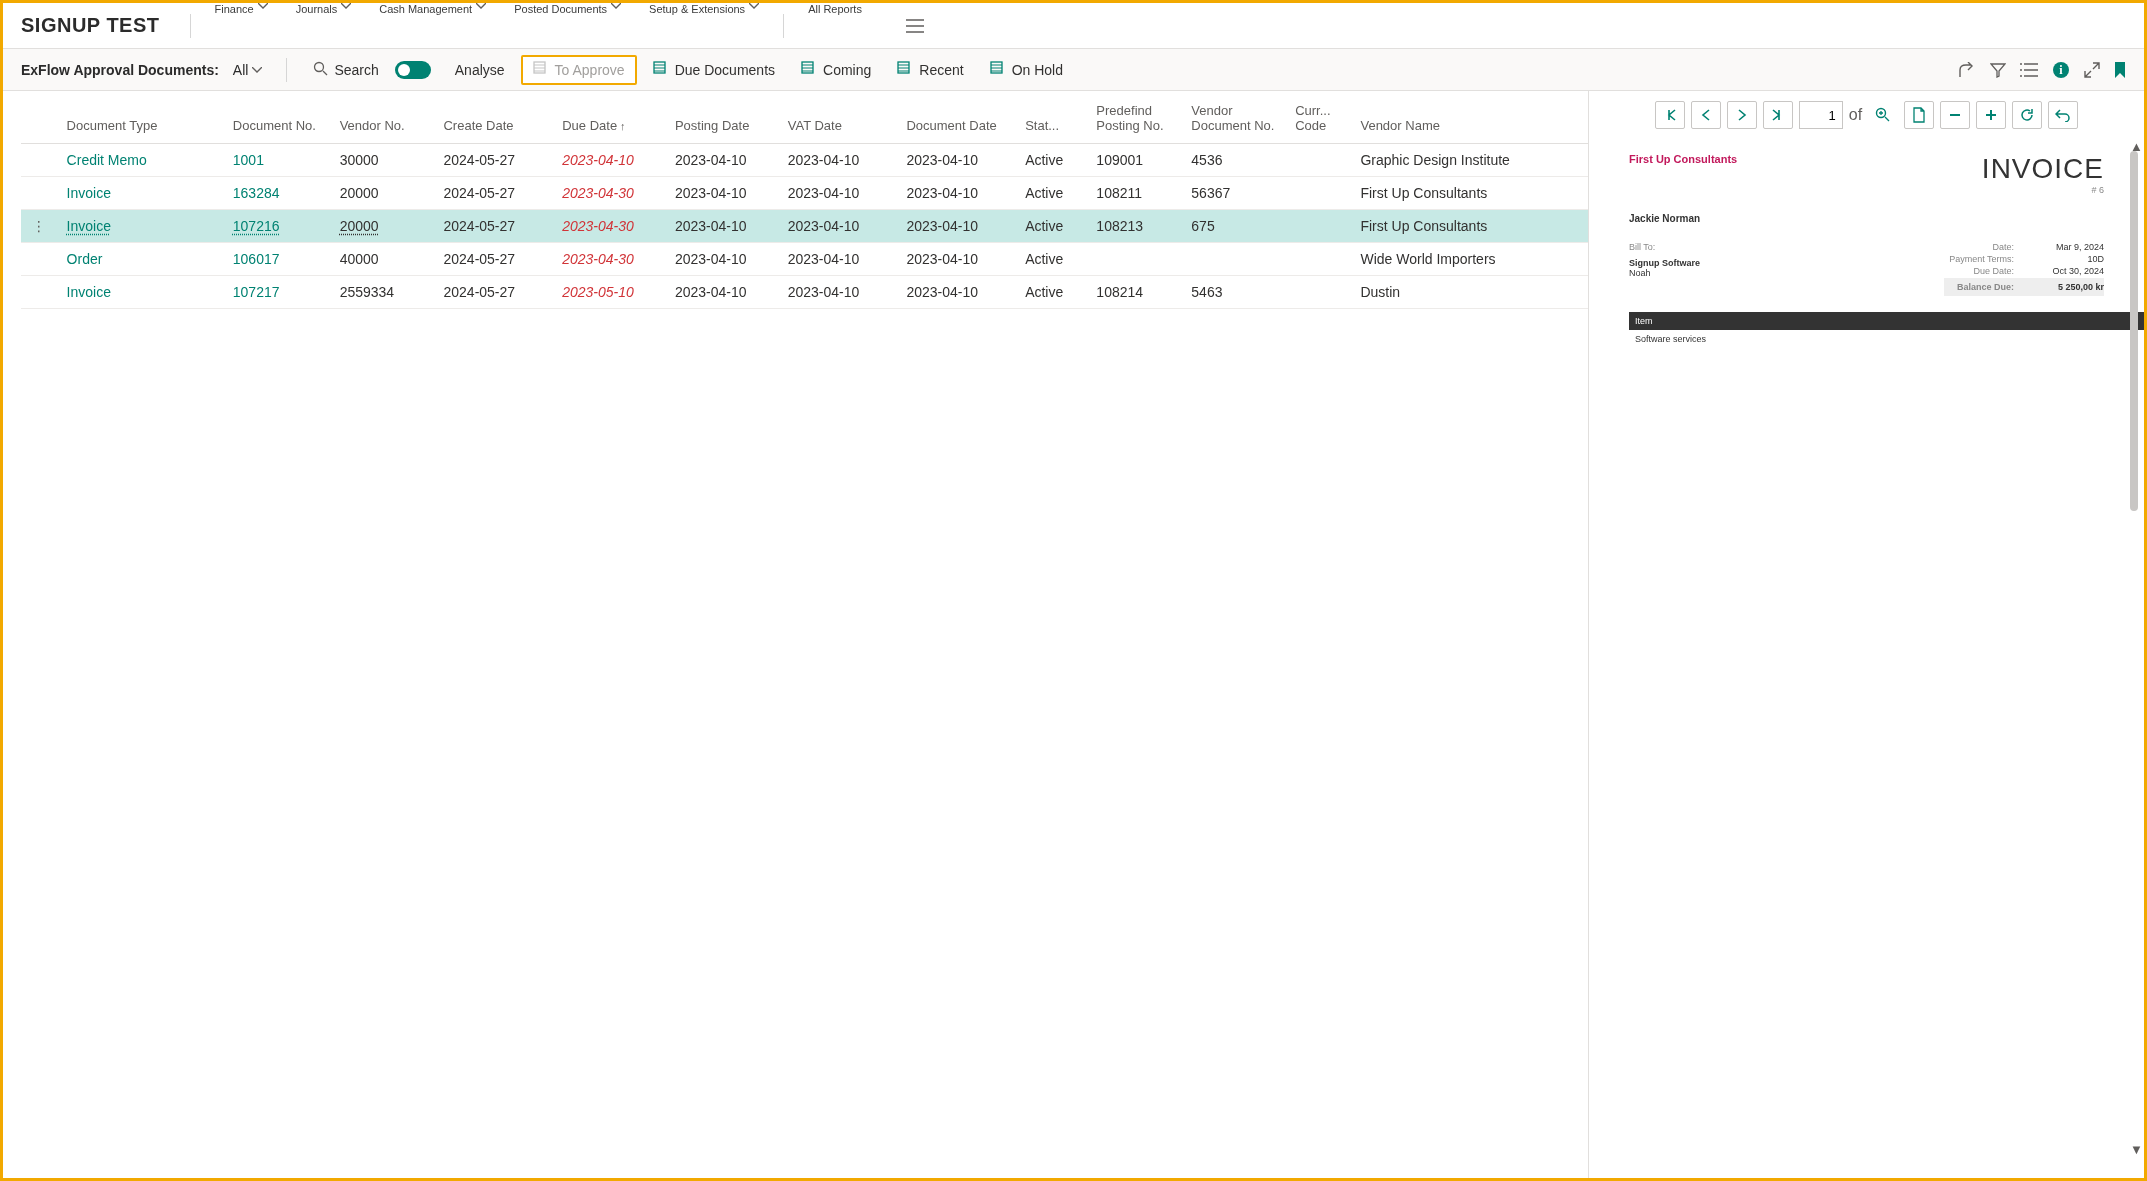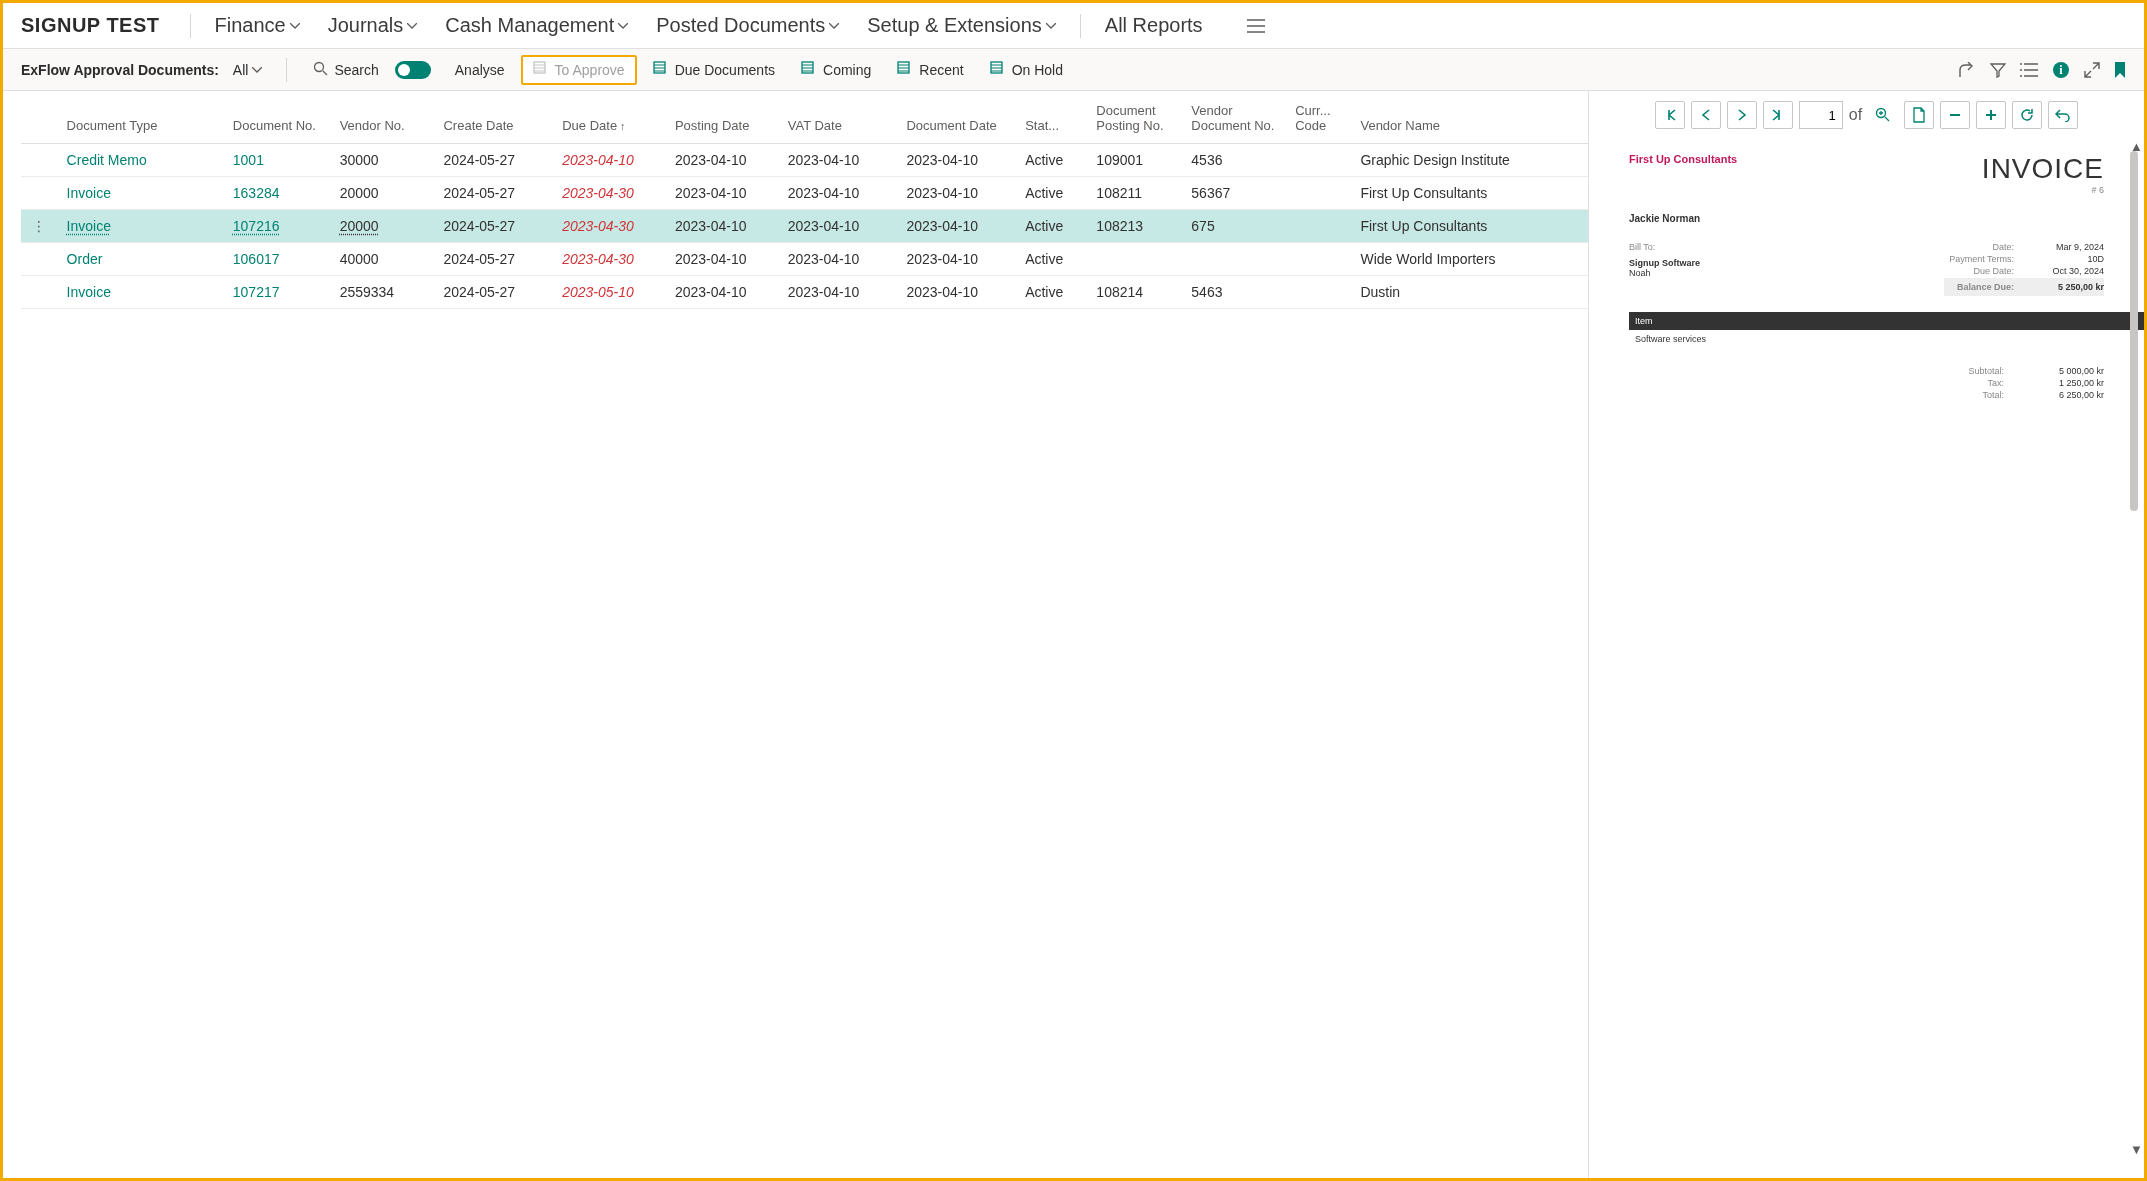--- a/index.html
+++ b/index.html
@@ -23,24 +23,24 @@
 }
 .app-title {
   font-size: 20px;
   font-weight: 600;
   letter-spacing: 0.5px;
   color: #2b2b2b;
   padding-right: 20px;
 }
 .vsep { width: 1px; height: 24px; background: #d6d6d6; margin: 0 10px; }
 .menu-item {
-  display: flex; align-items: center;
+  display: flex; 
   padding: 0 14px;
   height: 46px;
-  font-size: 20px;
+  font-size: 11px;
   color: #3b3b3b;
   cursor: pointer;
 }
 .chev {
   margin-left: 4px;
   display: inline-block;
 }
 .chev svg { display: block; }
 .spacer { width: 20px; }
 .hamburger { margin-left: 10px; cursor: pointer; }
@@ -421,21 +421,21 @@
               <th style="width: 24px;"></th>
               <th class="sortable">Document Type</th>
               <th class="sortable">Document No.</th>
               <th class="sortable">Vendor No.</th>
               <th class="sortable">Create Date</th>
               <th class="sortable">Due Date<span class="sort-arrow">↑</span></th>
               <th class="sortable">Posting Date</th>
               <th class="sortable">VAT Date</th>
               <th class="sortable">Document Date</th>
               <th class="sortable">Stat...</th>
-              <th class="sortable">Document Posting No.</th>
+              <th class="sortable">Predefind Posting No.</th>
               <th class="sortable">Vendor Document No.</th>
               <th class="sortable">Curr... Code</th>
               <th class="sortable">Vendor Name</th>
             </tr>
           </thead>
         <tbody id="tbody">
             <tr>
               <td class="actions-cell"></td>
               <td><span class="link">Credit Memo</span></td>
               <td><span class="link">1001</span></td>
@@ -621,34 +621,20 @@
                 <th>Quantity</th>
               </tr>
             </thead>
           <tbody id="pv-item-body">
               <tr>
                 <td>Software services</td>
                 <td>1</td>
               </tr>
             </tbody>
         </table>
-        <div class="pv-totals" id="pv-totals">
-            <div class="row">
-              <span class="lbl">Subtotal:</span>
-              <span class="val">5 000,00 kr</span>
-            </div>
-            <div class="row">
-              <span class="lbl">Tax:</span>
-              <span class="val">1 250,00 kr</span>
-            </div>
-            <div class="row">
-              <span class="lbl">Total:</span>
-              <span class="val">6 250,00 kr</span>
-            </div>
-          </div>
       </div>
     </div>
     <div class="vscroll-arrow top">▲</div>
     <div class="vscroll-fake">
       <div class="vscroll-thumb"></div>
     </div>
     <div class="vscroll-arrow bot">▼</div>
   </div>
 </div>
 

